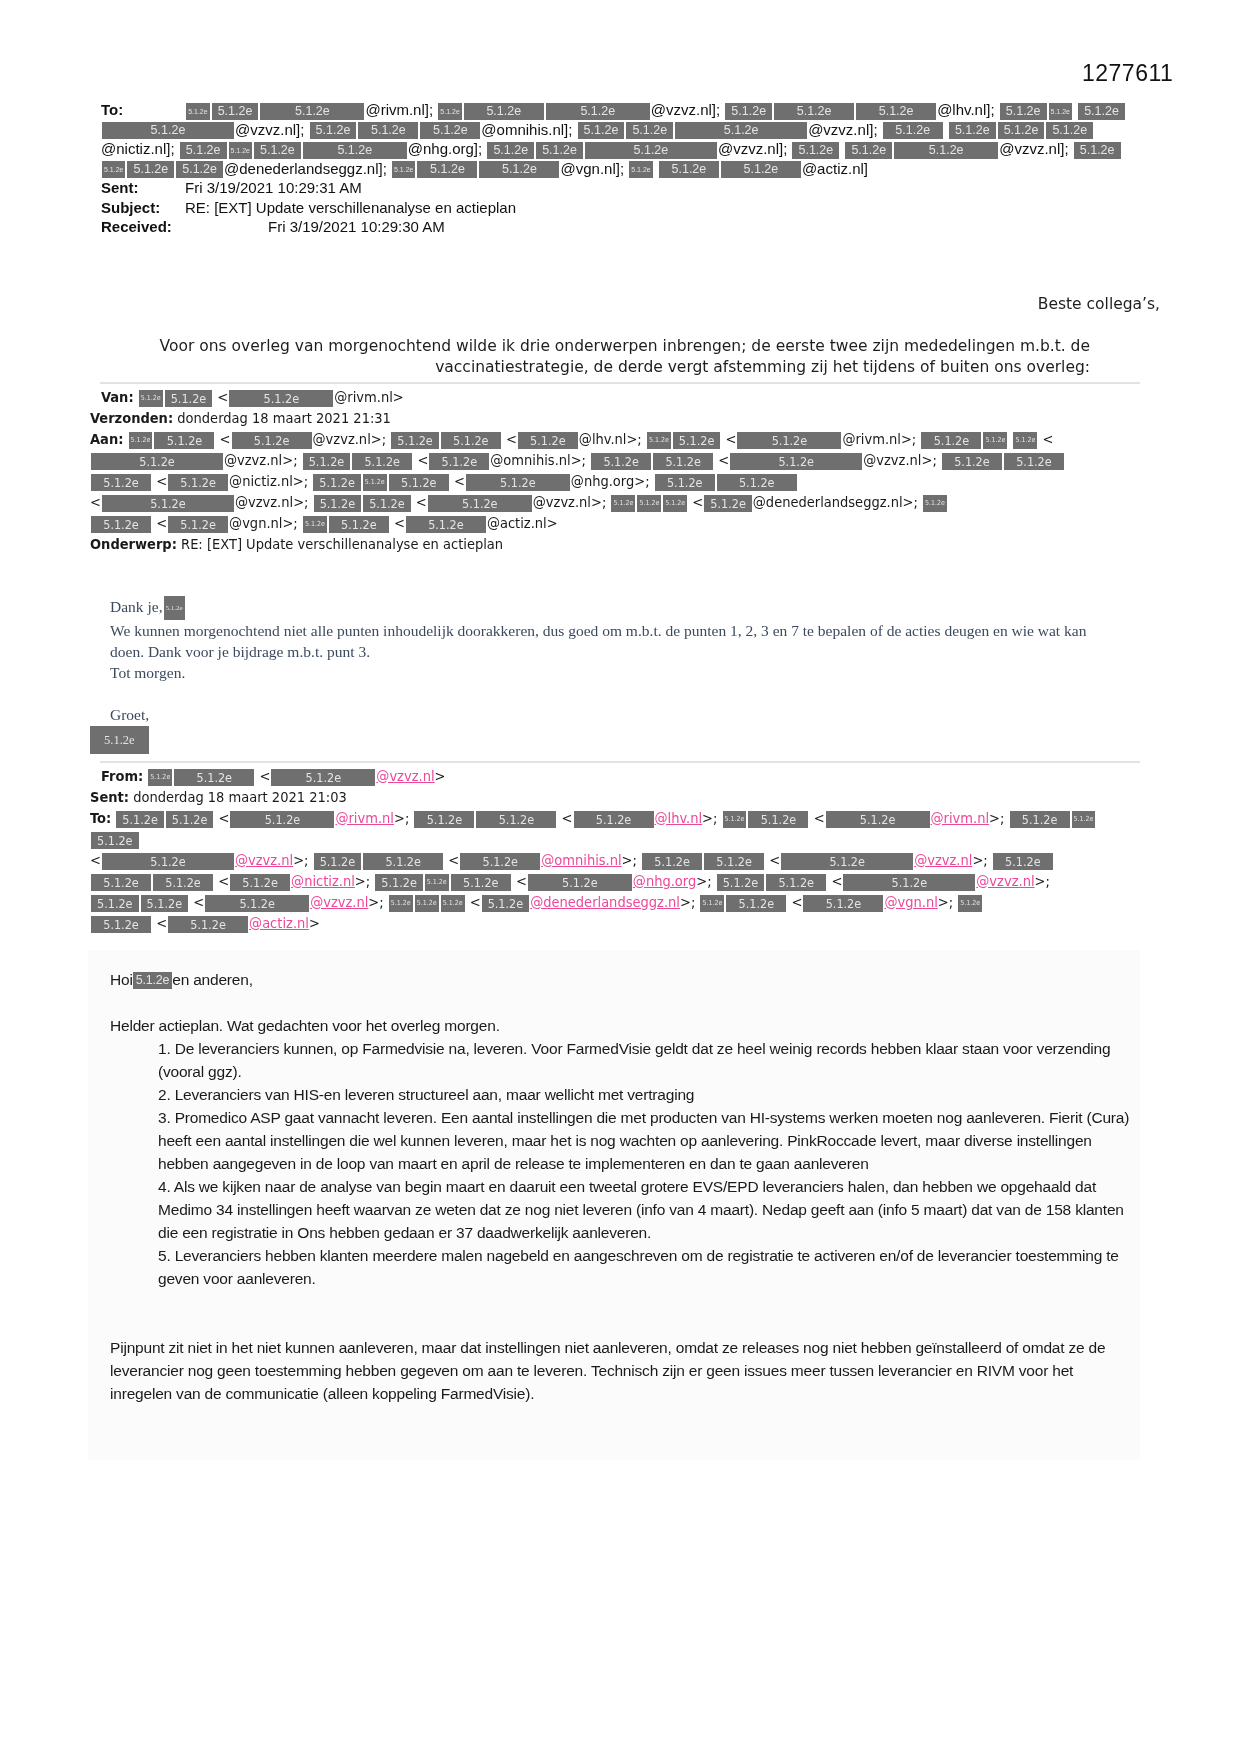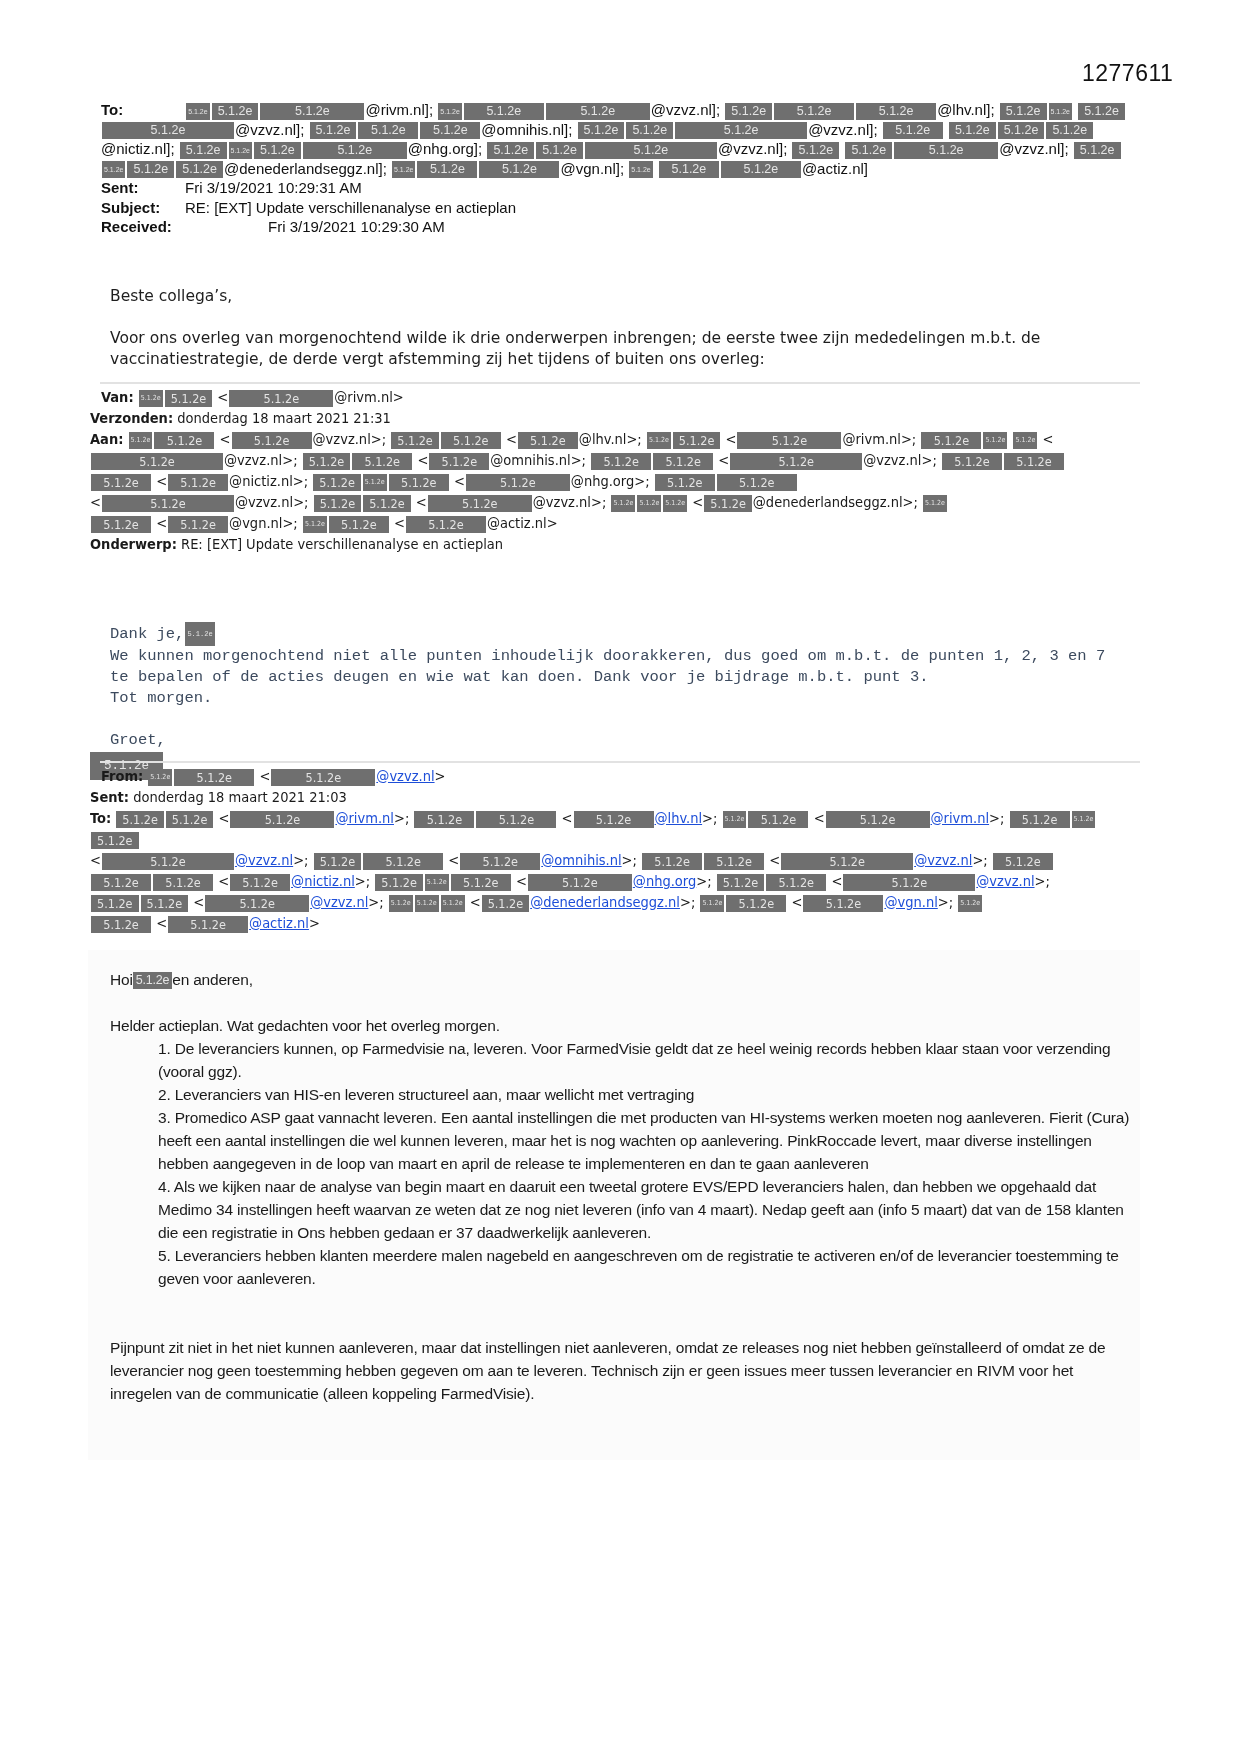--- a/index.html
+++ b/index.html
@@ -8,28 +8,28 @@
   .hdr{position:absolute;left:101px;top:100px;width:1030px;font-size:15px;line-height:19.5px;font-family:"Liberation Sans",sans-serif;}
   .hdr .lbl{font-weight:bold;display:inline-block;}
   .r{display:inline-block;background:#6f6f6f;color:#e4e4e4;font-size:12.5px;line-height:17px;padding:0 6px;margin:0 1px;vertical-align:middle;text-align:center;}
   .r.sm{font-size:7px;padding:0 2px;line-height:17px;}
   .r.w1{min-width:48px}.r.w2{min-width:68px}.r.w3{min-width:92px}.r.w4{min-width:120px}
   .meta-row{display:flex;}
   .meta-row .k{width:84px;font-weight:bold;}
   .meta-row .k2{width:167px;font-weight:bold;}
   .block{position:absolute;left:90px;width:1050px;}
   .body1{top:278px;font-family:"DejaVu Sans",sans-serif;font-size:15.5px;line-height:21px;color:#1e1e1e;padding-left:20px;}
-  .body1 p{margin:8px 0 21px 0;}
+  .body1 p{margin:16px 0 21px 0;text-align:right;}
   .rule{position:absolute;left:100px;width:1040px;height:2px;background:#e2e2e2;}
   .quote{font-family:"DejaVu Sans Condensed","DejaVu Sans",sans-serif;font-size:14.5px;line-height:21px;color:#1a1a1a;}
   .quote .lbl{font-weight:bold;margin-top:15px;}
   .indent{padding-left:11px;}
-  .body2{font-family:Liberation Mono, monospace;font-size:15.5px;line-height:21px;color:#3c4a5e;padding-left:20px;margin-top:26px;}
+  .body2{font-family:Liberation Serif, serif;font-size:15.5px;line-height:21px;color:#3c4a5e;padding-left:20px;}
   .body2 p{margin:0;}
-  a.lnk{color:#1d4ed8;text-decoration:underline;}
+  a.lnk{color:#ec4899;text-decoration:underline;}
   .body3{font-family:"Liberation Sans",sans-serif;font-size:15.5px;line-height:23px;color:#1a1a1a;padding-left:20px;letter-spacing:-0.2px;}
   .body3 ol{margin:0;padding-left:48px;list-style:none;}
   .body3 li{margin:0;}
   .body3 p{margin:0;}
   .shade{position:absolute;left:88px;width:1052px;background:#fbfbfb;}
 </style>
 </head>
 <body>
 
 <div class="docnum">1277611</div>

